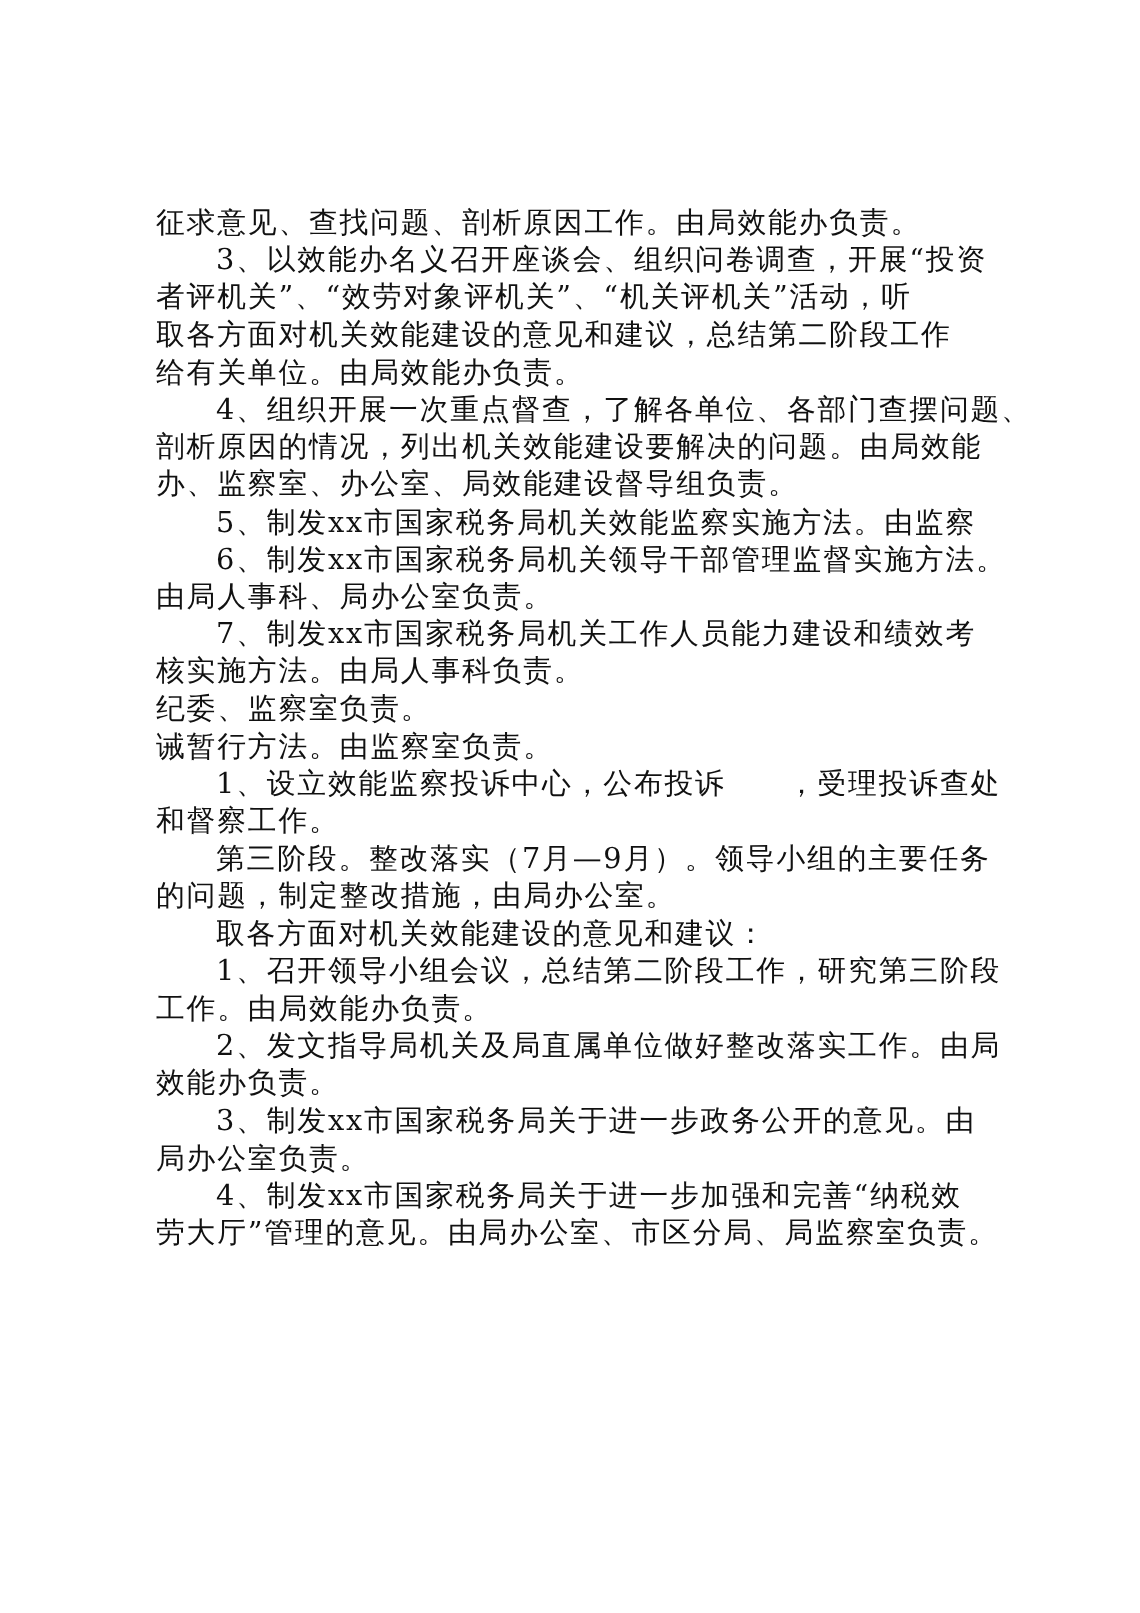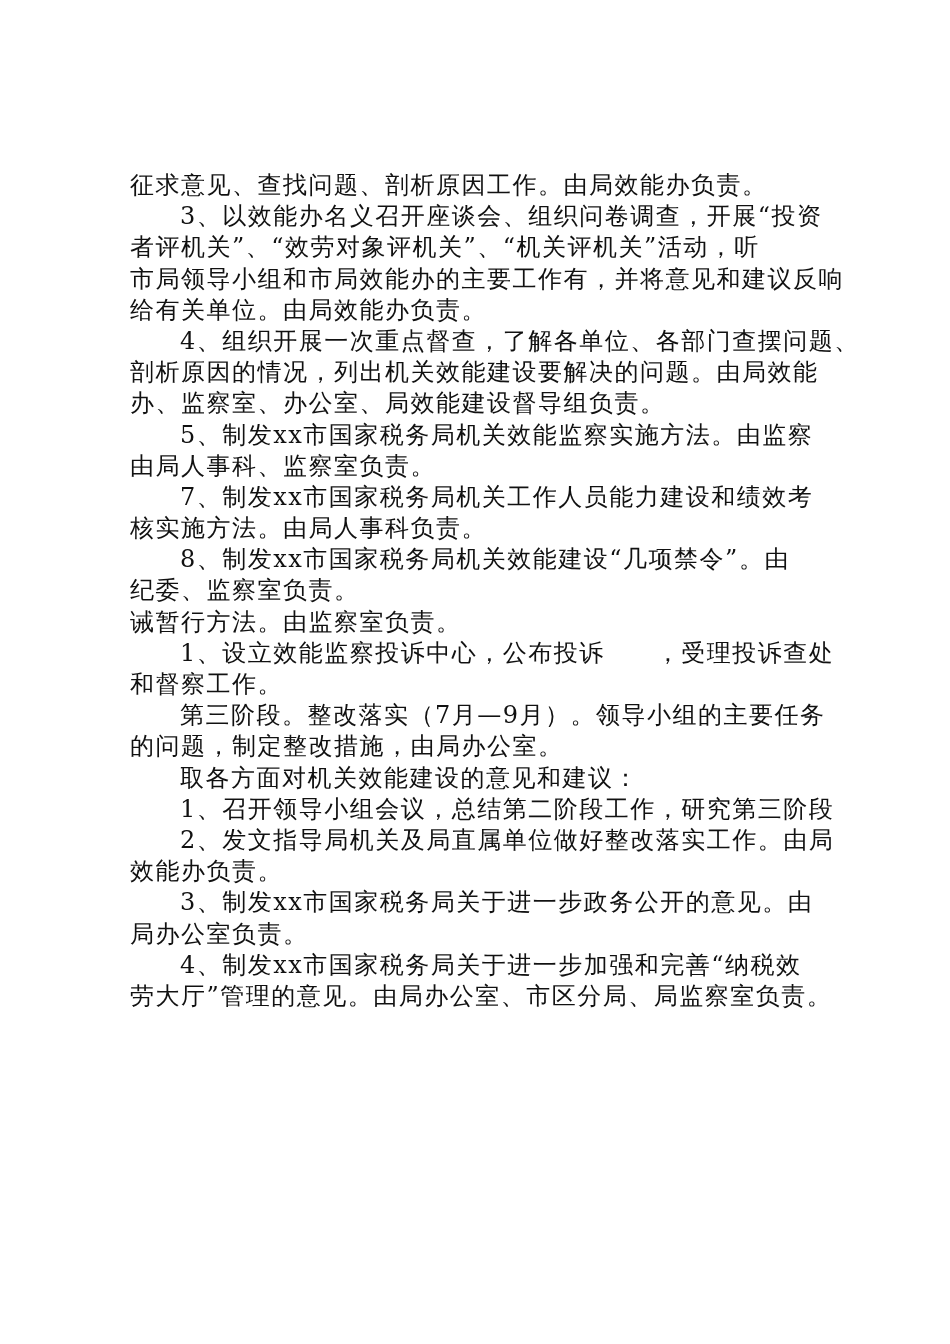--- a/index.html
+++ b/index.html
@@ -18,37 +18,38 @@
   .line { white-space: nowrap; height: 31.2px; }
   .indent { padding-left: 50px; }
 </style>
 </head>
 <body>
 
 <div class="page">
   <div class="line">征求意见、查找问题、剖析原因工作。由局效能办负责。</div>
   <div class="line indent">3、以效能办名义召开座谈会、组织问卷调查，开展“投资</div>
   <div class="line">者评机关”、“效劳对象评机关”、“机关评机关”活动，听</div>
-  <div class="line">市局领导小组和市局效能办的主要工作有，并将意见和建议反响</div>
+  <div class="line">取各方面对机关效能建设的意见和建议，总结第二阶段工作</div>
   <div class="line">给有关单位。由局效能办负责。</div>
   <div class="line indent">4、组织开展一次重点督查，了解各单位、各部门查摆问题、</div>
   <div class="line">剖析原因的情况，列出机关效能建设要解决的问题。由局效能</div>
   <div class="line">办、监察室、办公室、局效能建设督导组负责。</div>
   <div class="line indent">5、制发xx市国家税务局机关效能监察实施方法。由监察</div>
-  <div class="line">由局人事科、监察室负责。</div>
+  <div class="line indent">6、制发xx市国家税务局机关领导干部管理监督实施方法。</div>
+  <div class="line">由局人事科、局办公室负责。</div>
   <div class="line indent">7、制发xx市国家税务局机关工作人员能力建设和绩效考</div>
   <div class="line">核实施方法。由局人事科负责。</div>
-  <div class="line indent">8、制发xx市国家税务局机关效能建设“几项禁令”。由</div>
   <div class="line">纪委、监察室负责。</div>
   <div class="line">诫暂行方法。由监察室负责。</div>
   <div class="line indent">1、设立效能监察投诉中心，公布投诉　　，受理投诉查处</div>
   <div class="line">和督察工作。</div>
   <div class="line indent">第三阶段。整改落实（7月—9月）。领导小组的主要任务</div>
   <div class="line">的问题，制定整改措施，由局办公室。</div>
   <div class="line indent">取各方面对机关效能建设的意见和建议：</div>
   <div class="line indent">1、召开领导小组会议，总结第二阶段工作，研究第三阶段</div>
+  <div class="line">工作。由局效能办负责。</div>
   <div class="line indent">2、发文指导局机关及局直属单位做好整改落实工作。由局</div>
   <div class="line">效能办负责。</div>
   <div class="line indent">3、制发xx市国家税务局关于进一步政务公开的意见。由</div>
   <div class="line">局办公室负责。</div>
   <div class="line indent">4、制发xx市国家税务局关于进一步加强和完善“纳税效</div>
   <div class="line">劳大厅”管理的意见。由局办公室、市区分局、局监察室负责。</div>
 </div>
 
 </body></html>

